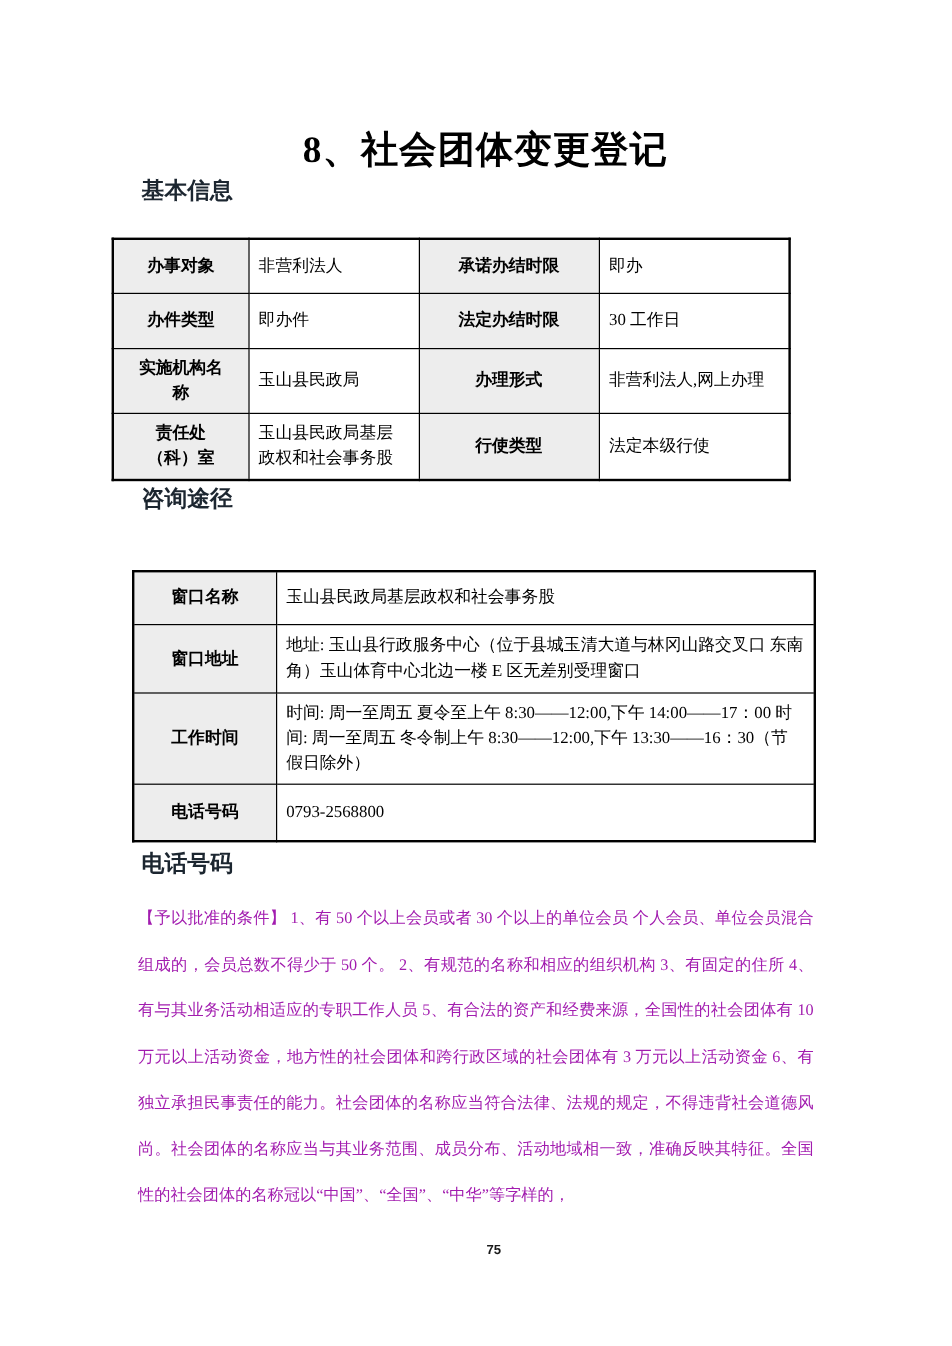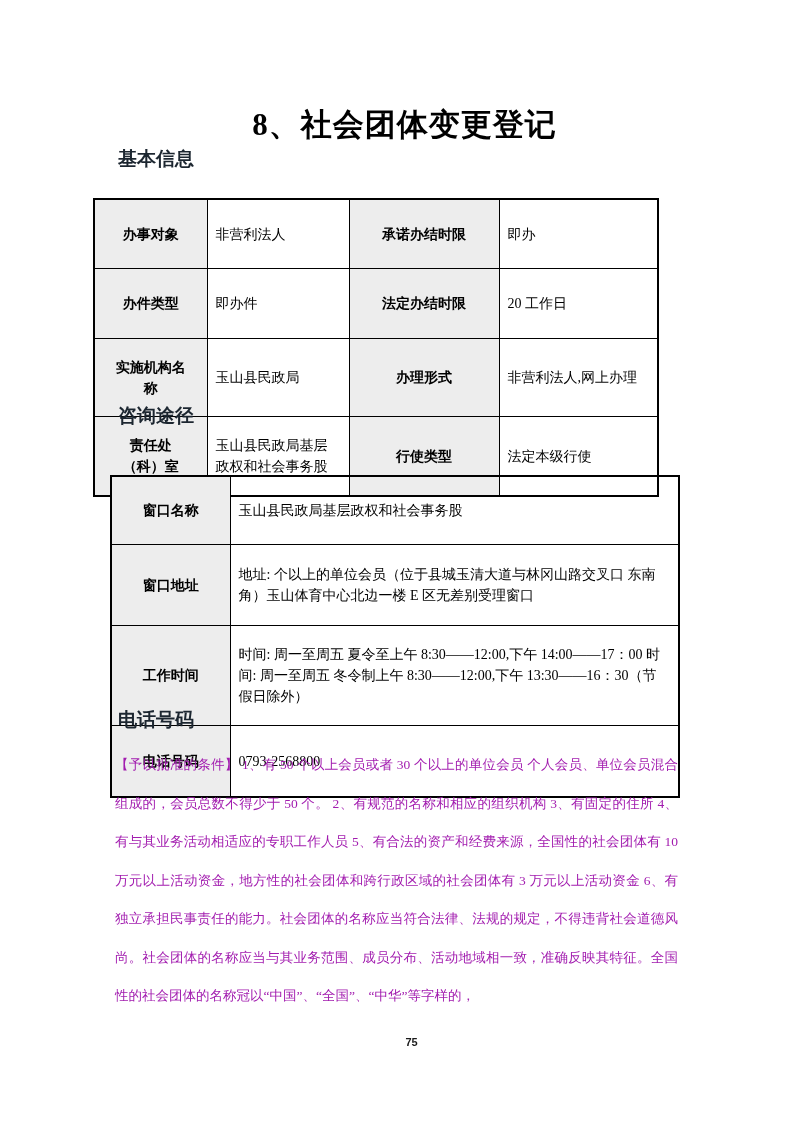--- a/index.html
+++ b/index.html
@@ -43,21 +43,21 @@
 
   table.doc-table {
     position: absolute;
     border-collapse: collapse;
     table-layout: fixed;
     border: 2px solid #000000;
     font-size: 14px;
   }
   table.doc-table td {
     border: 1px solid #000000;
-    padding: 18px 8px;
+    padding: 6px 8px;
     vertical-align: middle;
     line-height: 21px;
     word-break: break-all;
   }
   table.doc-table td.hd {
     background: #ededed;
     font-weight: bold;
     text-align: center;
     padding: 2px 18px;
   }
@@ -132,21 +132,21 @@
       <tr class="r1">
         <td class="hd">办事对象</td>
         <td>非营利法人</td>
         <td class="hd">承诺办结时限</td>
         <td>即办</td>
       </tr>
       <tr class="r2">
         <td class="hd">办件类型</td>
         <td>即办件</td>
         <td class="hd">法定办结时限</td>
-        <td>20 工作日</td>
+        <td>30 工作日</td>
       </tr>
       <tr class="r3">
         <td class="hd">实施机构名称</td>
         <td>玉山县民政局</td>
         <td class="hd">办理形式</td>
         <td>非营利法人,网上办理</td>
       </tr>
       <tr class="r4">
         <td class="hd">责任处（科）室</td>
         <td>玉山县民政局基层政权和社会事务股</td>
@@ -163,21 +163,21 @@
         <col class="c1">
         <col class="c2">
       </colgroup>
     <tbody>
       <tr class="r1">
         <td class="hd">窗口名称</td>
         <td>玉山县民政局基层政权和社会事务股</td>
       </tr>
       <tr class="r2">
         <td class="hd">窗口地址</td>
-        <td>地址: 个以上的单位会员（位于县城玉清大道与林冈山路交叉口 东南角）玉山体育中心北边一楼 E 区无差别受理窗口</td>
+        <td>地址: 玉山县行政服务中心（位于县城玉清大道与林冈山路交叉口 东南角）玉山体育中心北边一楼 E 区无差别受理窗口</td>
       </tr>
       <tr class="r3">
         <td class="hd">工作时间</td>
         <td>时间: 周一至周五 夏令至上午 8:30——12:00,下午 14:00——17：00 时间: 周一至周五 冬令制上午 8:30——12:00,下午 13:30——16：30（节假日除外）</td>
       </tr>
       <tr class="r4">
         <td class="hd">电话号码</td>
         <td>0793-2568800</td>
       </tr>
     </tbody>

